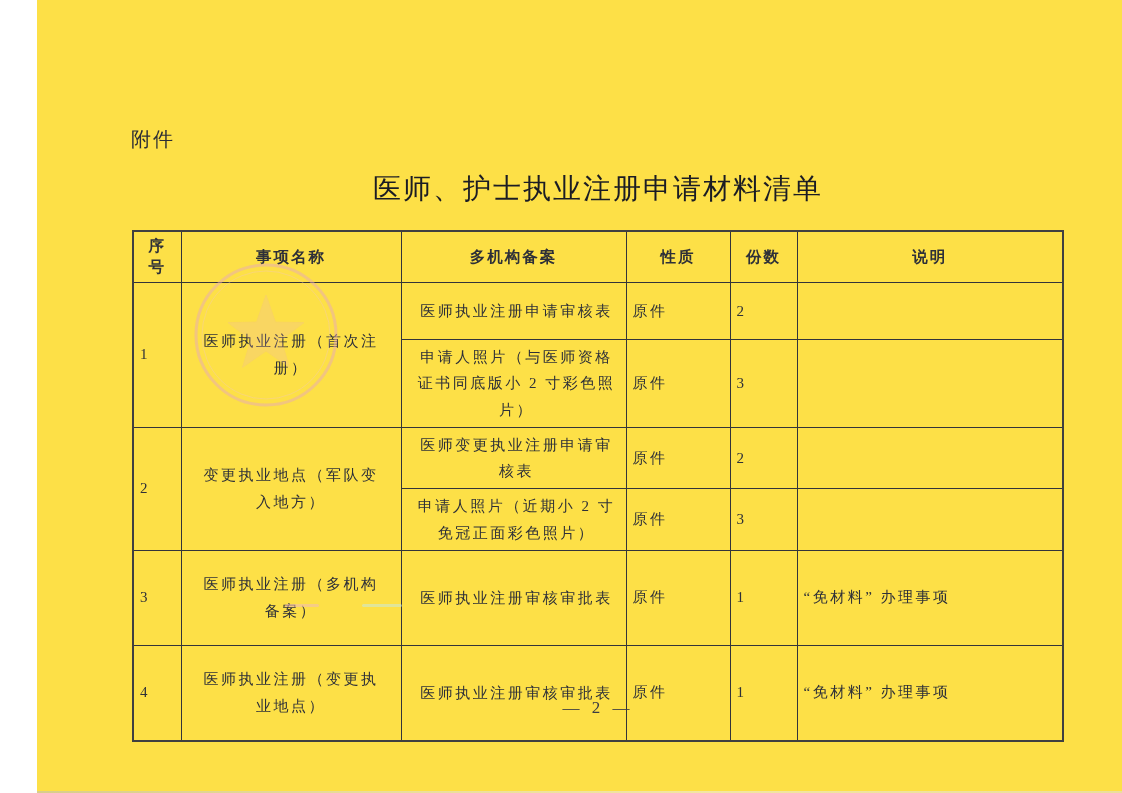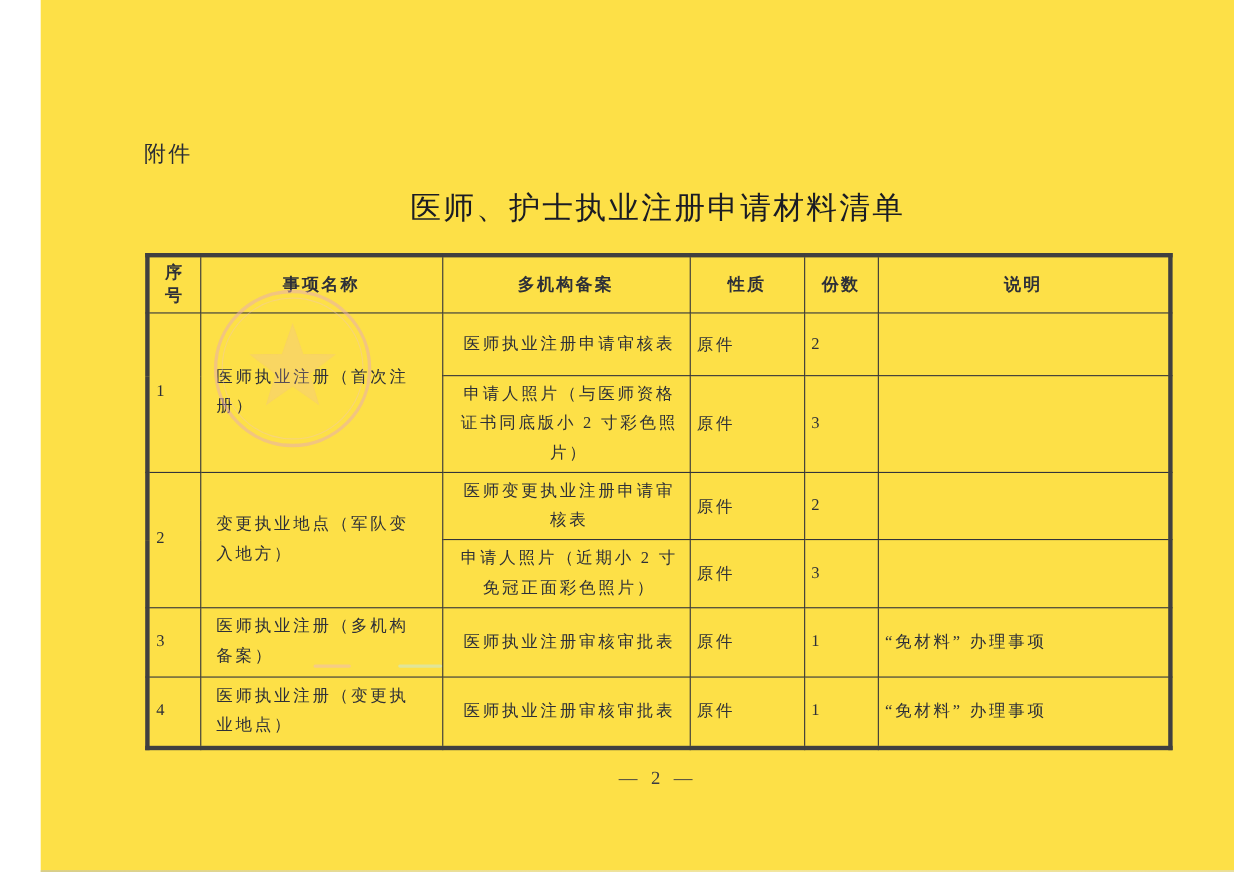--- a/index.html
+++ b/index.html
@@ -48,30 +48,30 @@
     table-layout: fixed;
     font-size: 15px;
   }
   .materials-table th, .materials-table td {
     border: 1px solid #33343a;
     letter-spacing: 2.5px;
     color: #2e3038;
     padding: 4px 6px;
     background: transparent;
   }
-  .materials-table { border: 4px solid #404040; }
+  .materials-table { border: 2px solid #404040; }
   .materials-table thead th {
     height: 34px;
     font-size: 15.5px;
     font-weight: 600;
     text-align: center;
     letter-spacing: 2px;
   }
   td.col-no, td.col-nature, td.col-copies { }
-  td.col-item { line-height: 1.8; padding: 4px 14px; }
+  td.col-item { text-align: center; line-height: 1.8; padding: 20px 14px; }
   td.col-material { text-align: center; padding-left: 12px; line-height: 1.75; }
   td.col-note { text-align: left; }
   tr.sub-row { height: 57px; }
   tr.single-row-3 { height: 56px; }
   tr.single-row-4 { height: 52px; }
   .page-number {
     position: absolute;
     left: 0; top: 698px;
     width: 1122px;
     text-align: center;

